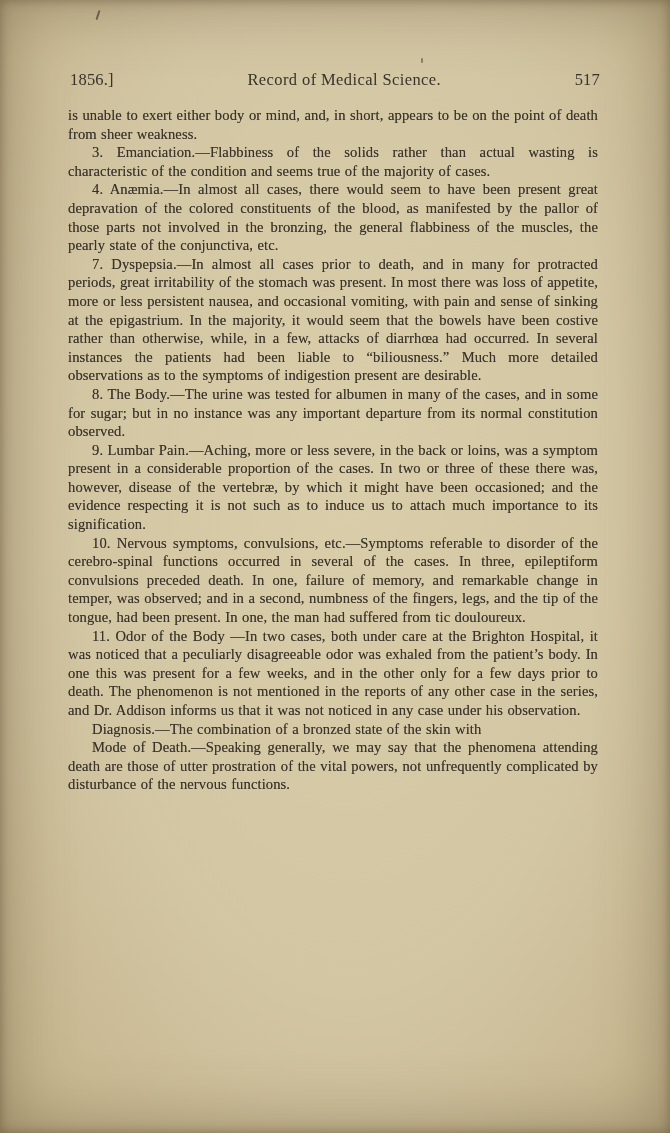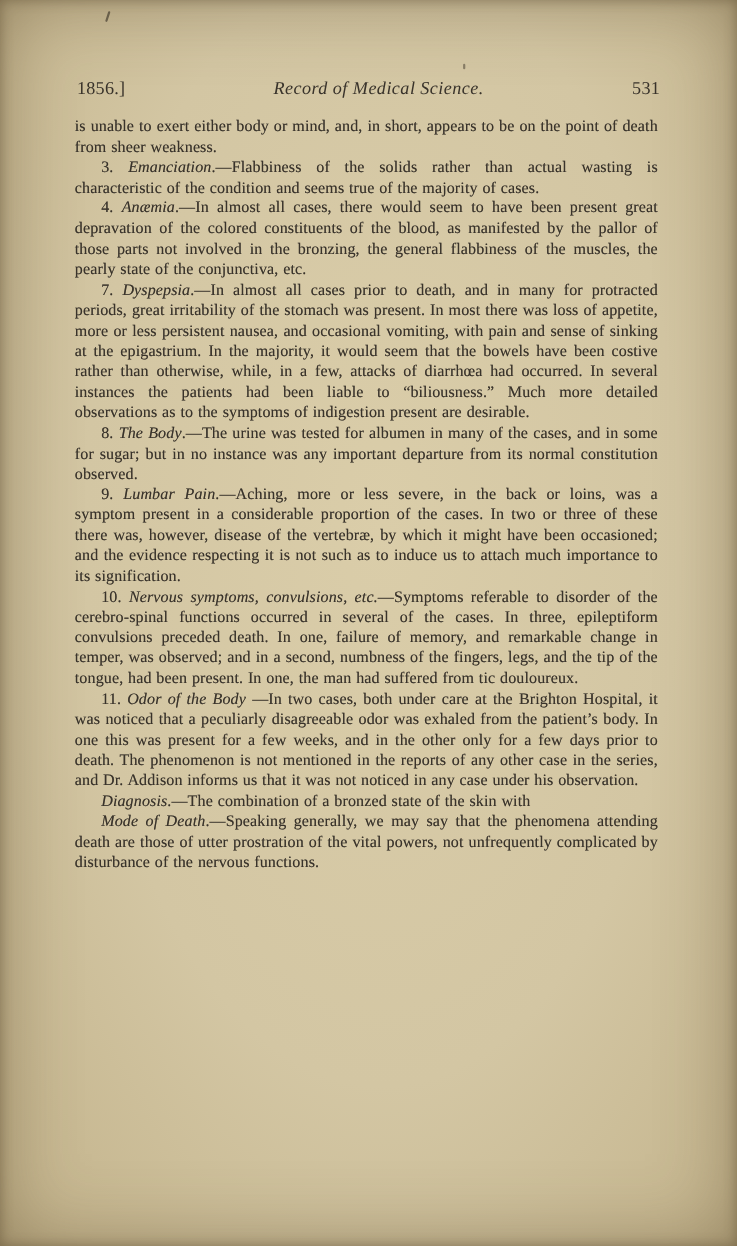--- a/index.html
+++ b/index.html
@@ -21,33 +21,33 @@
   .header {
     display: flex;
     justify-content: space-between;
     align-items: baseline;
     margin: 0 70px 0 70px;
     padding-top: 70px;
     font-size: 16.5px;
     letter-spacing: 0.2px;
     gap: 19px;
   }
-  .header .center { font-style: italic; letter-spacing: 0.4px; }
+  .header .center { letter-spacing: 0.4px; }
   .content {
     margin: 16px 72px 0 68px;
     font-size: 14.6px;
     line-height: 18.6px;
     text-align: justify;
     letter-spacing: 0.1px;
     word-spacing: 0.6px;
     text-shadow: 0 0 0.5px rgba(57,51,43,0.55);
   }
   p.para { margin: 0; }
   p.indent { text-indent: 24px; }
-  .it { font-style: italic; }
+  .it { }
   .speck-slash {
     position: absolute; left: 97px; top: 10px;
     width: 1.6px; height: 10px;
     background: rgba(62,54,42,0.65);
     transform: rotate(18deg);
     border-radius: 1px;
   }
   .speck-dot {
     position: absolute; left: 421px; top: 58px;
     width: 2px; height: 5px;
@@ -59,21 +59,21 @@
 <body>
 
 <div class="page">
 
   <div class="speck-slash"></div>
   <div class="speck-dot"></div>
 
   <div class="header">
     <span class="left">1856.]</span>
     <span class="center">Record of Medical Science.</span>
-    <span class="right">531</span>
+    <span class="right">517</span>
   </div>
 
   <div class="content">
 
     <p class="para"><span>is unable to exert either body or mind, and, in short, appears to be on the point of death from sheer weakness.</span></p>
 
     <p class="para indent"><span>3. </span><span class="it">Emanciation</span><span>.—Flabbiness of the solids rather than actual wasting is characteristic of the condition and seems true of the majority of cases.</span></p>
 
     <p class="para indent"><span>4. </span><span class="it">Anæmia</span><span>.—In almost all cases, there would seem to have been present great depravation of the colored constituents of the blood, as manifested by the pallor of those parts not involved in the bronzing, the general flabbiness of the muscles, the pearly state of the conjunctiva, etc.</span></p>
 

